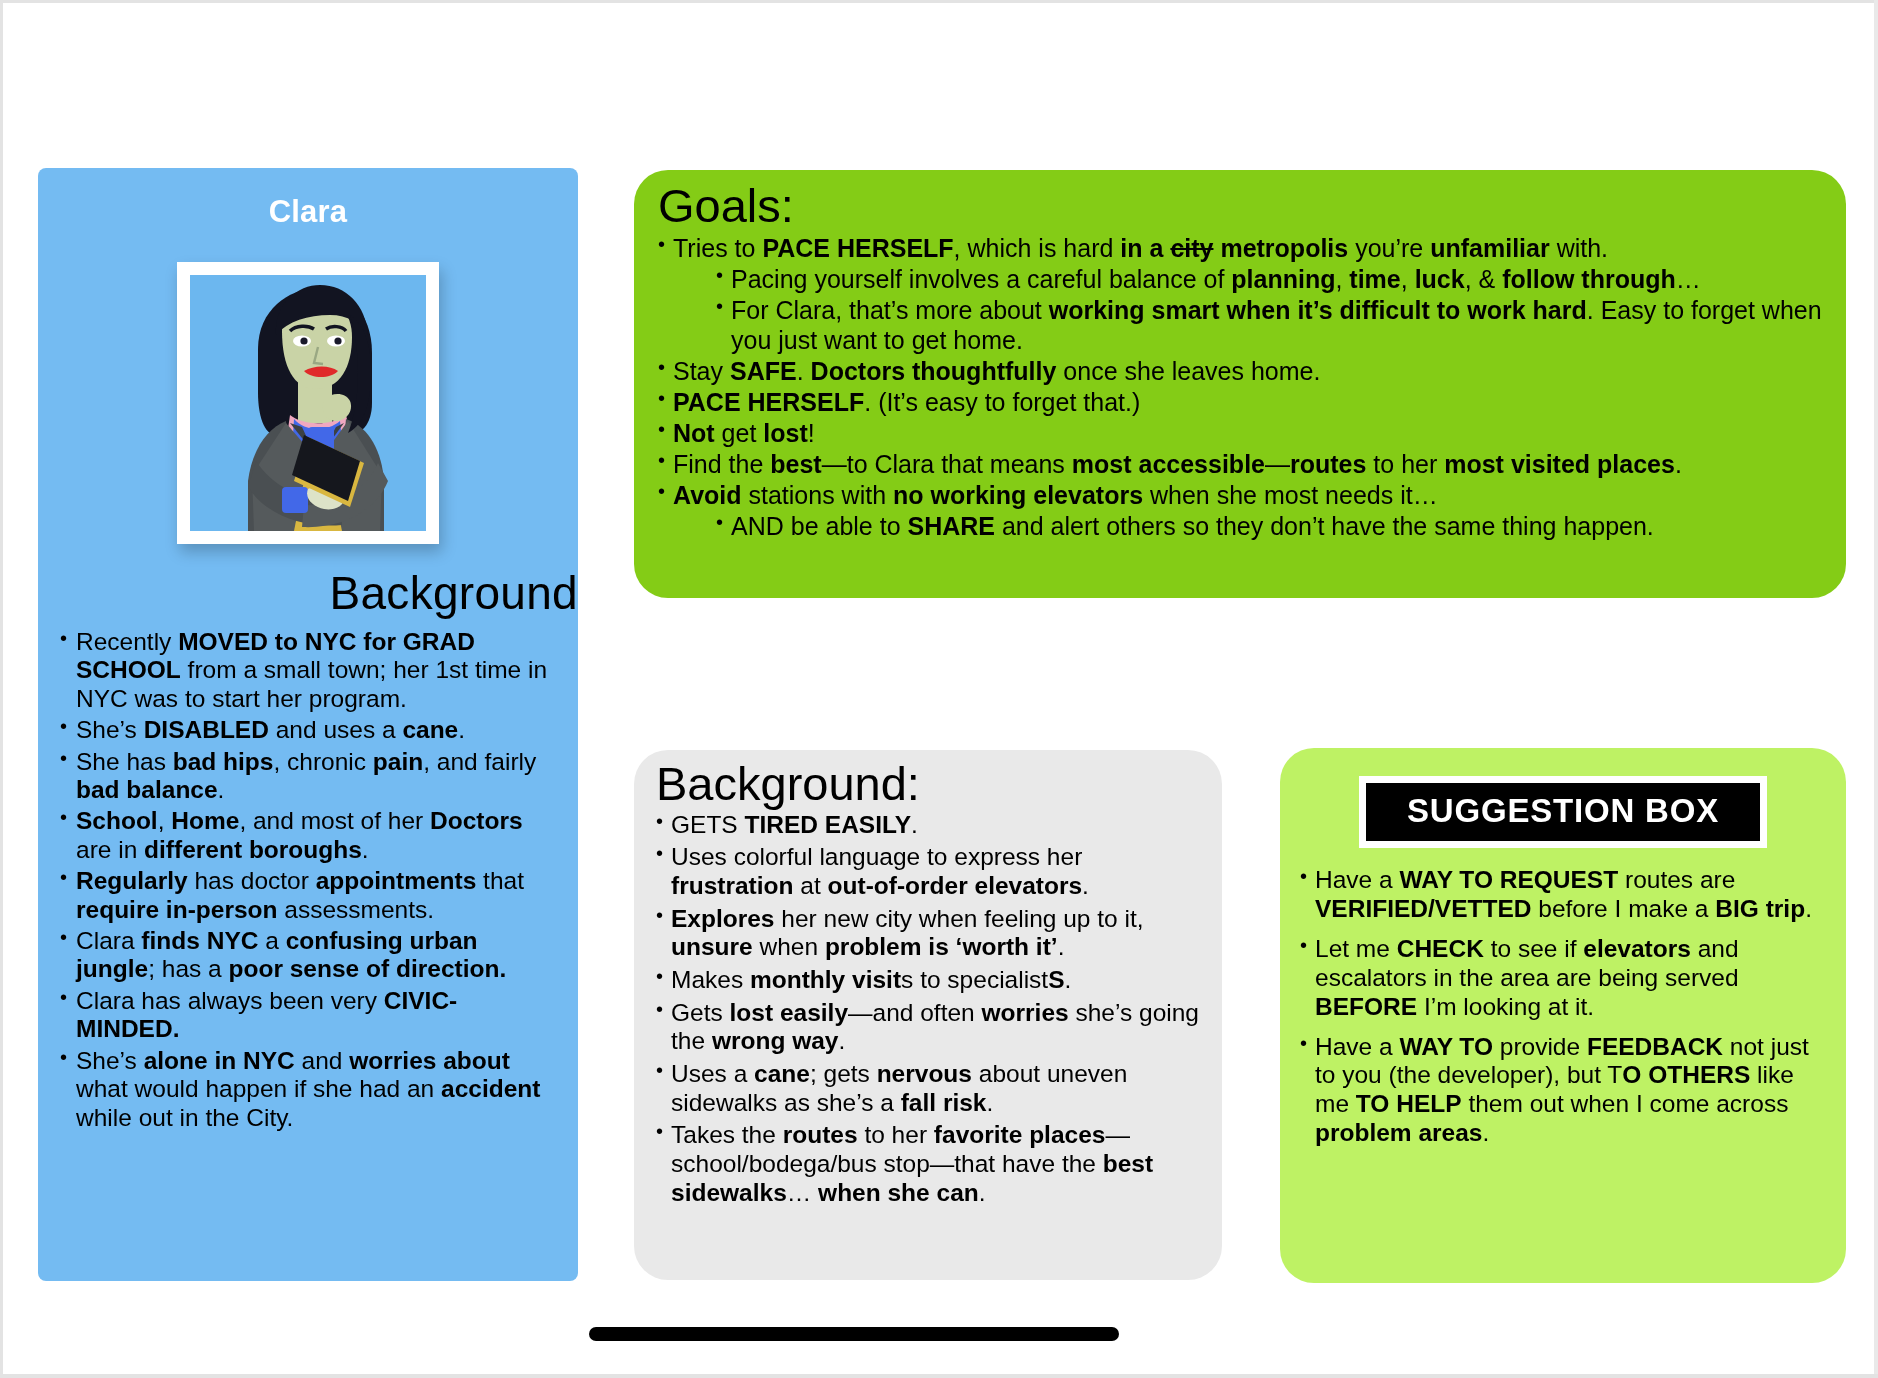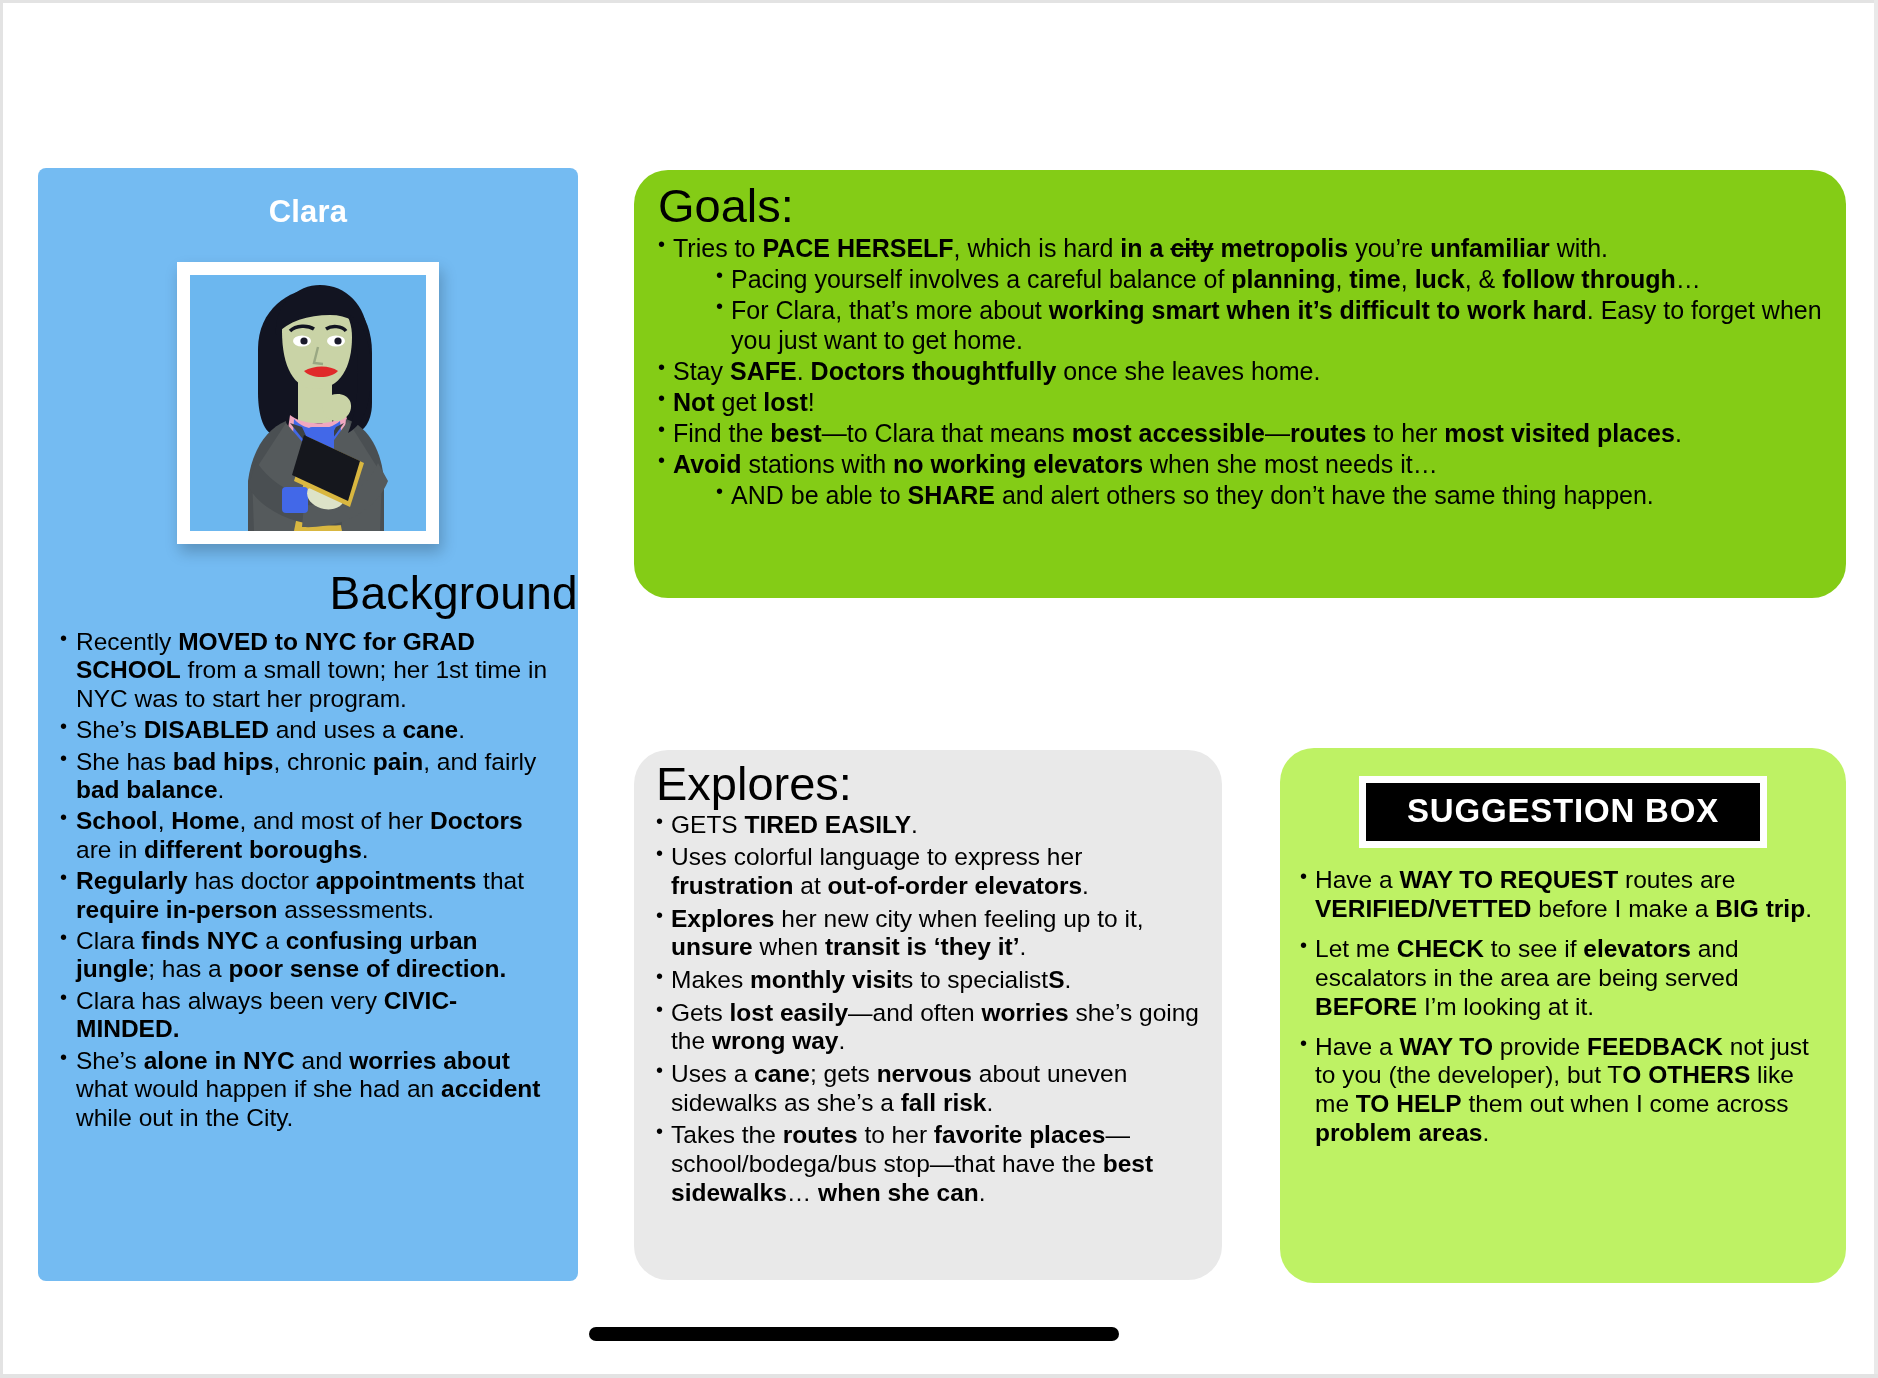--- a/index.html
+++ b/index.html
@@ -234,33 +234,34 @@
       </ul>
   </div>
 
   <div class="goals-panel">
     <div class="panel-title">Goals:</div>
     <ul class="goals-list">
         <li>Tries to <b>PACE HERSELF</b>, which is hard <b>in a </b><b><span class="strike">city</span></b><b> metropolis</b> you’re <b>unfamiliar</b> with.</li>
         <li class="sub">Pacing yourself involves a careful balance of <b>planning</b>, <b>time</b>, <b>luck</b>, &amp; <b>follow through</b>…</li>
         <li class="sub">For Clara, that’s more about <b>working smart when it’s difficult to work hard</b>. Easy to forget when you just want to get home.</li>
         <li>Stay <b>SAFE</b>. <b>Doctors thoughtfully</b> once she leaves home.</li>
+        <li><b>PACE HERSELF</b>. (It’s easy to forget that.)</li>
         <li><b>Not</b> get <b>lost</b>!</li>
         <li>Find the <b>best</b>—to Clara that means <b>most accessible</b>—<b>routes</b> to her <b>most visited places</b>.</li>
         <li><b>Avoid</b> stations with <b>no working elevators</b> when she most needs it…</li>
         <li class="sub">AND be able to <b>SHARE</b> and alert others so they don’t have the same thing happen.</li>
       </ul>
   </div>
 
   <div class="behaviors-panel">
-    <div class="panel-title">Explores:</div>
+    <div class="panel-title">Background:</div>
     <ul class="behaviors-list">
         <li>GETS <b>TIRED EASILY</b>.</li>
         <li>Uses colorful language to express her <b>frustration</b> at <b>out-of-order elevators</b>.</li>
-        <li><b>Explores</b> her new city when feeling up to it, <b>unsure</b> when <b>transit is ‘they it’</b>.</li>
+        <li><b>Explores</b> her new city when feeling up to it, <b>unsure</b> when <b>problem is ‘worth it’</b>.</li>
         <li>Makes <b>monthly visit</b>s to specialist<b>S</b>.</li>
         <li>Gets <b>lost easily</b>—and often <b>worries</b> she’s going the <b>wrong way</b>.</li>
         <li>Uses a <b>cane</b>; gets <b>nervous</b> about uneven sidewalks as she’s a <b>fall risk</b>.</li>
         <li>Takes the <b>routes</b> to her <b>favorite places</b>—school/bodega/bus stop—that have the <b>best sidewalks</b>… <b>when she can</b>.</li>
       </ul>
   </div>
 
   <div class="suggestion-panel">
     <div class="suggestion-banner">
       <span>SUGGESTION BOX</span>

